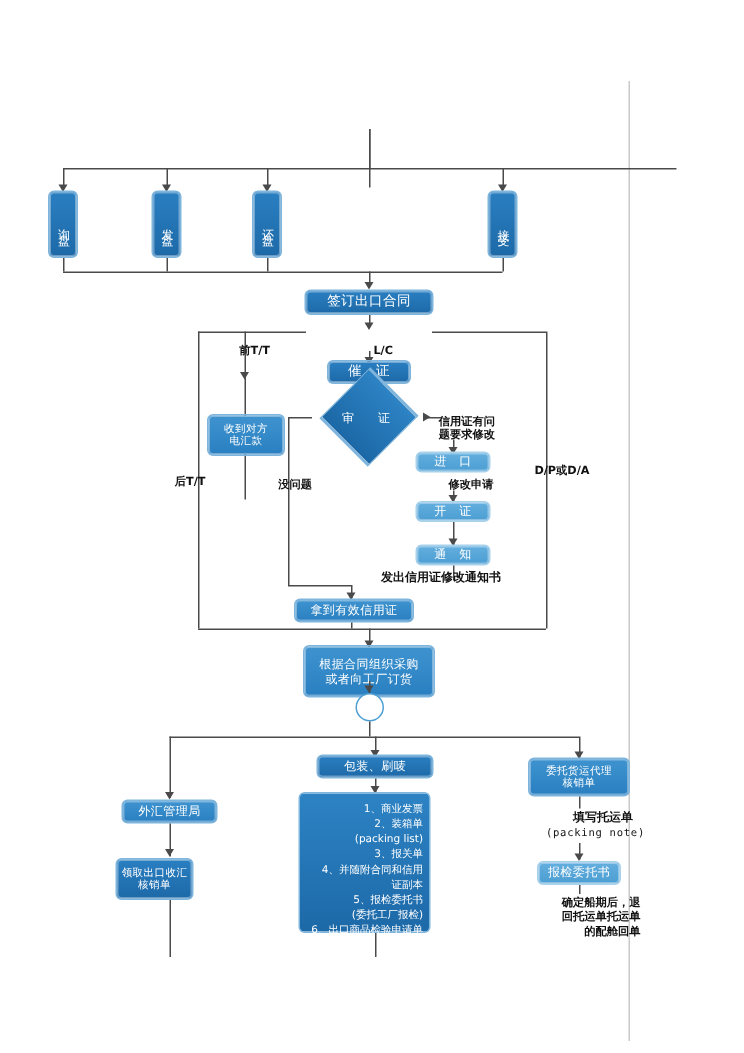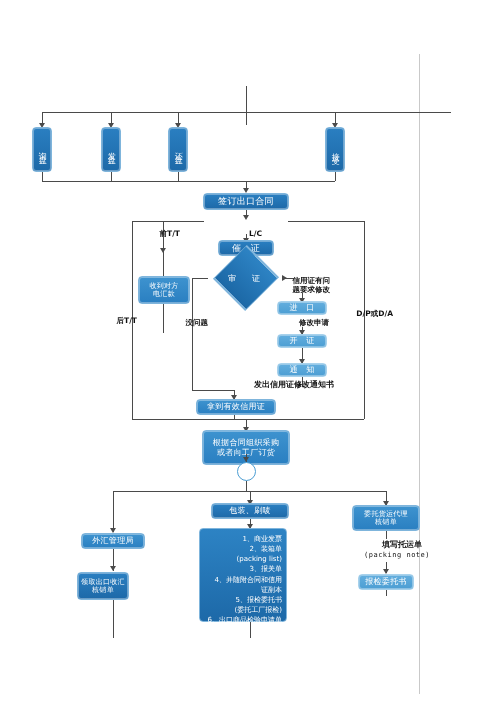--- a/index.html
+++ b/index.html
@@ -329,14 +329,17 @@
   <div class="lbl mono" style="left:342px;top:551px;width:88px;font-size:7px;">(packing note)</div>
 
   <div class="ln v" style="left:386px;top:562px;height:11px;"></div>
   <div class="arw" style="left:382.8px;top:569px;"></div>
 
   <div class="node pale" style="left:358px;top:574px;width:56px;height:16px;">
     <span class="txt t8">报检委托书</span>
   </div>
   <div class="ln v" style="left:386px;top:590px;height:6px;"></div>
 
+  <div class="lbl" style="left:345px;top:597px;width:82px;font-size:7.5px;">确定船期后，退
+回托运单托运单
+的配舱回单</div>
 
 </div>
 
 </body></html>

